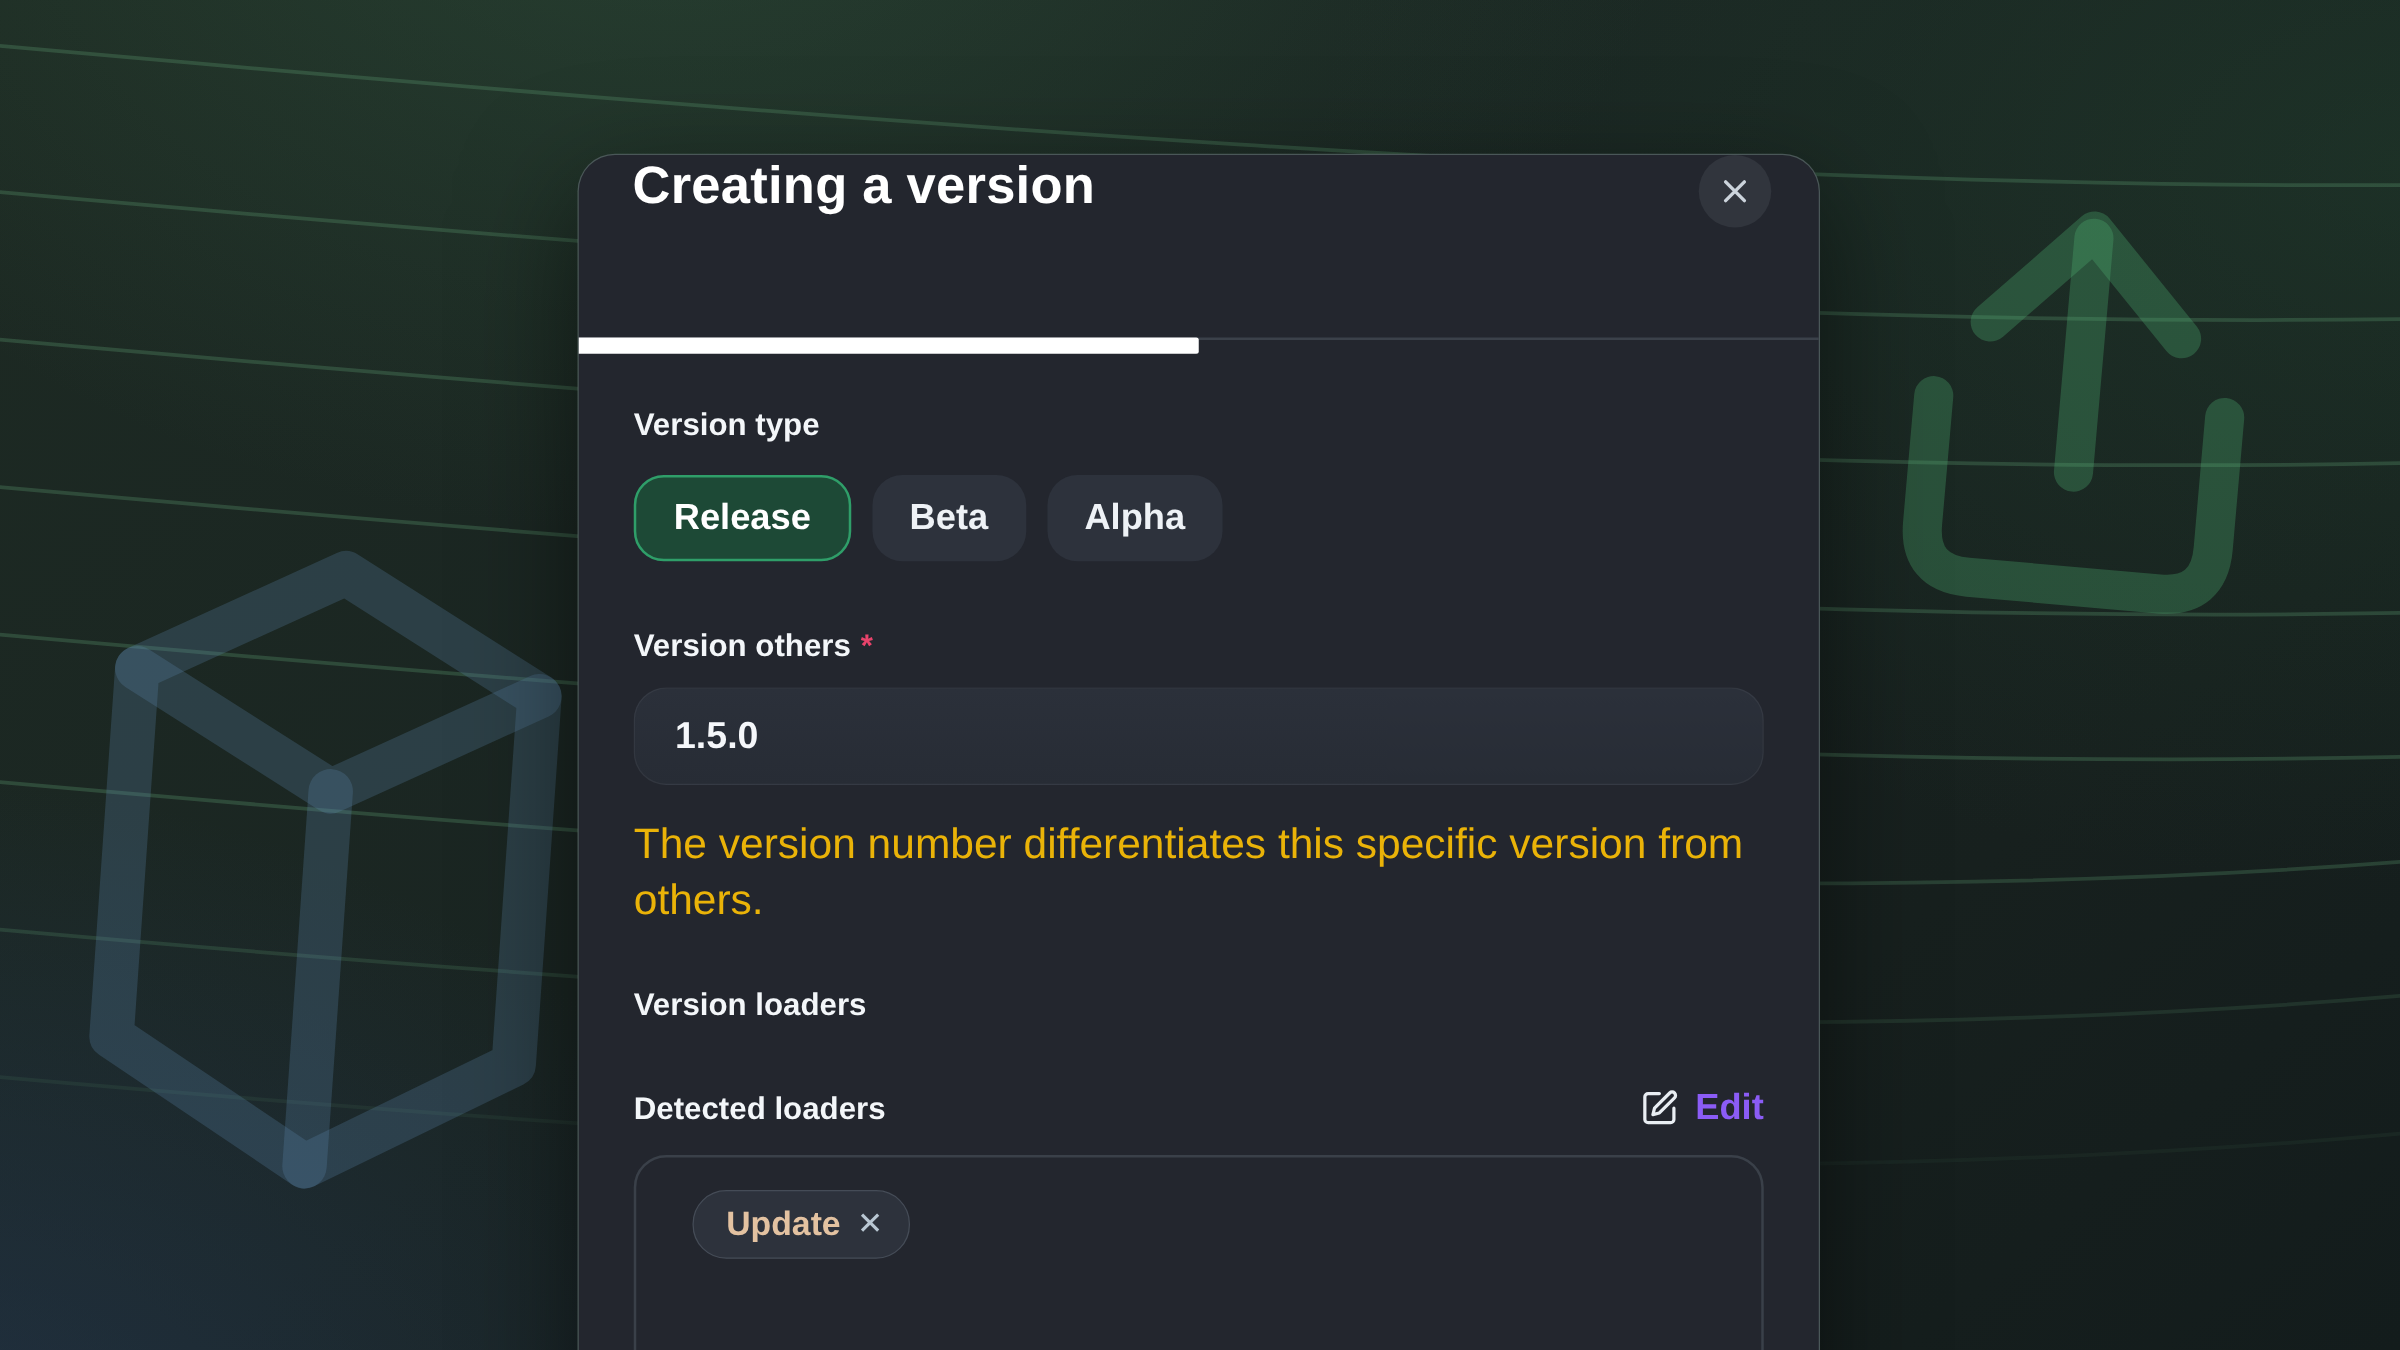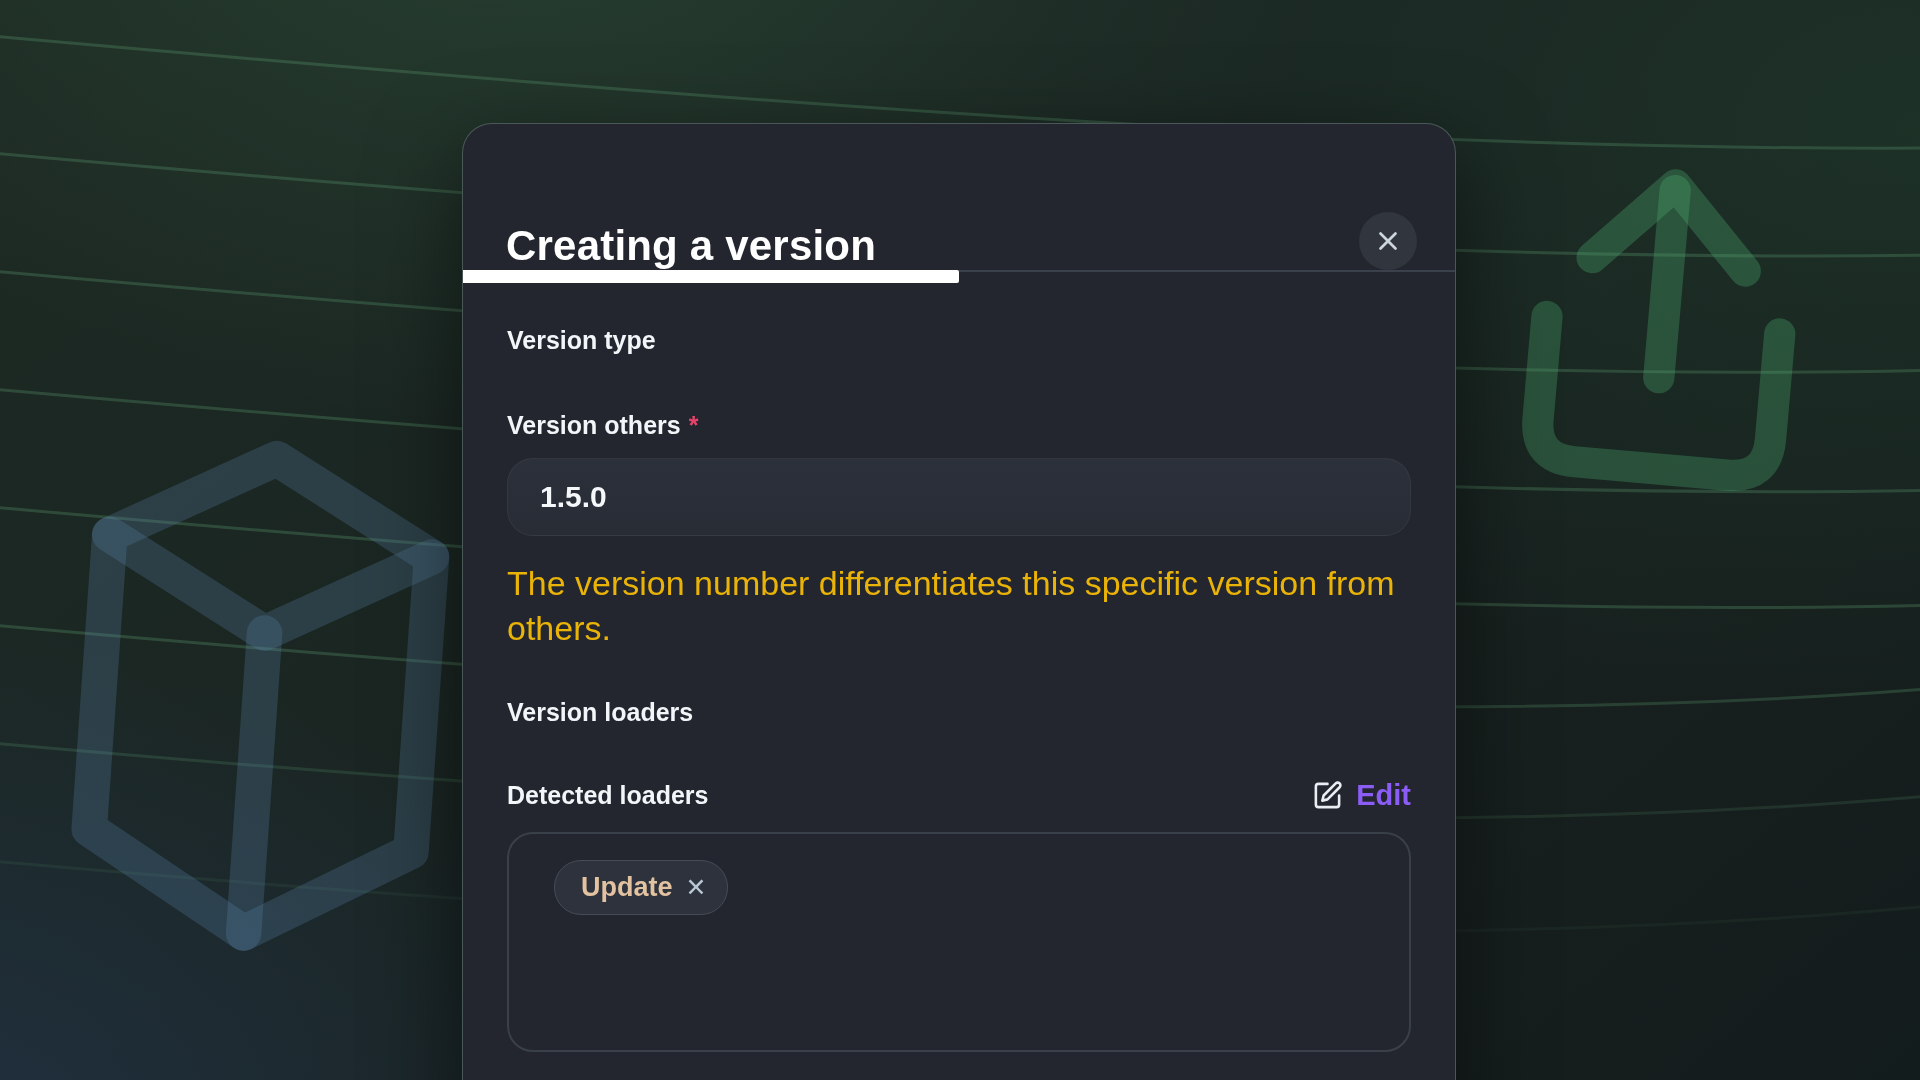--- a/index.html
+++ b/index.html
@@ -21,21 +21,21 @@
   }
   .cube{left:55px;top:425px;transform:rotate(4deg);}
   .arrow{left:1478px;top:116px;transform:rotate(5deg);}
 
   .modal{
     position:absolute;left:462px;top:123px;width:994px;height:1100px;
     background:#23262e;border:1px solid rgba(150,180,165,.35);
     border-radius:30px;box-shadow:0 30px 90px rgba(0,0,0,.5);
     box-sizing:border-box;
   }
-  .modal-header{height:146px;display:flex;align-items:flex-end;padding:0 38px 0 43px;}
+  .modal-header{height:146px;display:flex;align-items:flex-start;padding:0 38px 0 43px;}
   .modal-title{flex:1;font-size:42px;font-weight:700;color:#fff;letter-spacing:.2px;margin:0;}
   .close-btn{
     width:58px;height:58px;border-radius:50%;border:none;cursor:pointer;
     background:#31353d;display:flex;align-items:center;justify-content:center;padding:0;
   }
   .progress{position:relative;height:13px;}
   .progress-track{position:absolute;left:0;right:0;top:0;height:2px;background:#3b414a;}
   .progress-fill{position:absolute;left:0;top:0;height:13px;background:#ffffff;border-radius:0 2px 2px 0;}
 
   .modal-body{padding:40px 44px 0 44px;}
@@ -54,21 +54,21 @@
     display:block;width:100%;height:78px;margin-top:16px;box-sizing:border-box;
     background:linear-gradient(180deg,#2b303a,#272c35);
     border:1px solid rgba(255,255,255,.05);border-radius:26px;
     color:#f5f7fa;font-size:30px;font-weight:700;font-family:inherit;
     padding:0 32px;outline:none;
   }
   .help-text{margin:25px 0 0 0;font-size:34px;line-height:45px;color:#eab308;max-width:900px;}
 
   .mt-number{margin-top:51px;}
   .mt-subtitle{margin-top:44px;}
-  .loaders-row{margin-top:49px;display:flex;align-items:flex-end;justify-content:space-between;}
+  .loaders-row{margin-top:49px;display:flex;align-items:flex-start;justify-content:space-between;}
   .edit-btn{
     display:flex;align-items:center;gap:13px;background:none;border:none;cursor:pointer;
     color:#8b5cf6;font-size:29px;font-weight:700;font-family:inherit;padding:0;
   }
   .loaders-box{
     margin-top:20px;border:2px solid #3a4049;border-radius:26px;height:220px;
     padding:26px 45px;box-sizing:border-box;
   }
   .chip{
     display:inline-flex;align-items:center;gap:13px;height:53px;
@@ -115,20 +115,25 @@
   </div>
 
   <div class="progress">
     <div class="progress-track"></div>
     <div class="progress-fill" style="width: 50%;"></div>
   </div>
 
   <div class="modal-body">
 
     <div class="field-label">Version type</div>
+    <div class="btn-row">
+      <button class="type-btn selected">Release</button>
+      <button class="type-btn">Beta</button>
+      <button class="type-btn">Alpha</button>
+    </div>
 
     <div class="field-label mt-number">
       <span>Version others</span><span class="req">*</span>
     </div>
     <input class="text-input" type="text" readonly="" value="1.5.0" style="">
     <p class="help-text">The version number differentiates this specific version from others.</p>
 
     <div class="field-label mt-subtitle">Version loaders</div>
 
     <div class="loaders-row">

